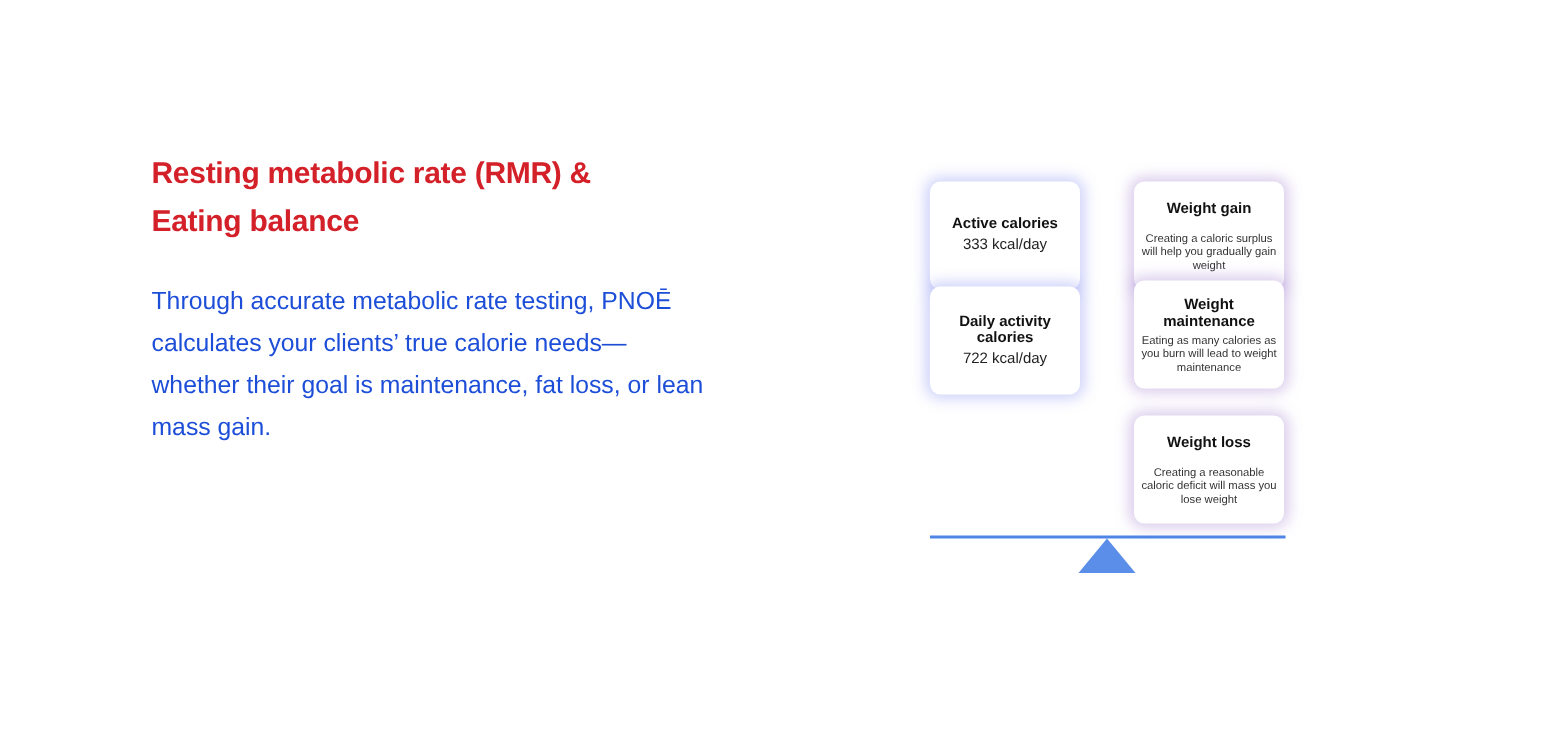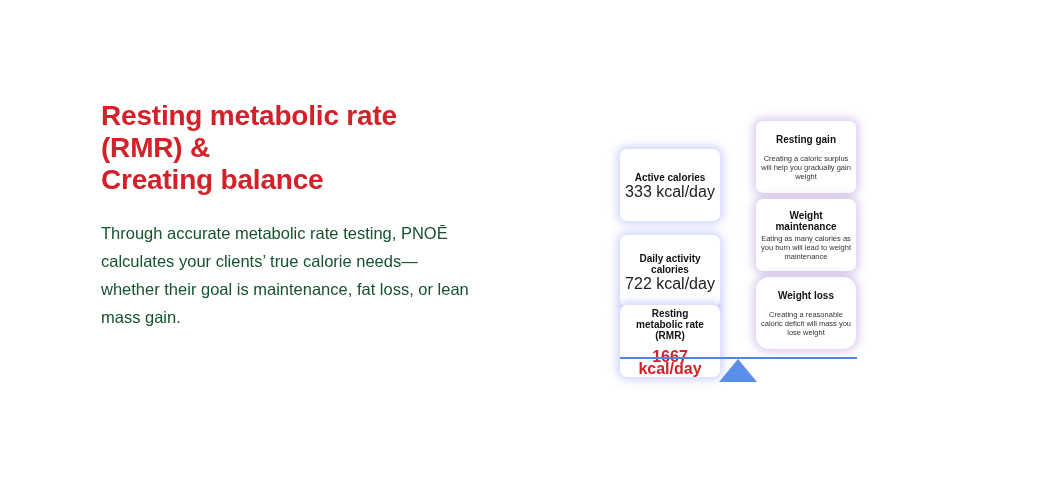--- a/index.html
+++ b/index.html
@@ -17,27 +17,27 @@
     }
     .text-col {
       position: absolute;
       left: 101px;
       top: 100px;
       width: 380px;
     }
     .title {
       color: #d42028;
       font-weight: bold;
-      font-size: 28px;
+      font-size: 20px;
       line-height: 32px;
       letter-spacing: -0.2px;
     }
     .body-text {
       margin-top: 23px;
-      color: #14532d;
+      color: #1d4ed8;
       font-size: 16.5px;
       line-height: 28px;
       width: 370px;
     }
     .diagram {
       position: absolute;
       left: 0;
       top: 0;
       width: 1043px;
       height: 490px;
@@ -49,33 +49,32 @@
       display: flex;
       flex-direction: column;
       align-items: center;
       justify-content: center;
       text-align: center;
       color: #111;
     }
     .card.left {
       width: 100px;
       box-shadow: 0 0 9px 3px rgba(120, 130, 240, 0.35);
-      margin-top: 28px;
     }
     .card.right {
       width: 100px;
       box-shadow: 0 0 9px 3px rgba(150, 110, 200, 0.35);
     }
     .card-title {
       font-weight: bold;
       font-size: 10px;
       line-height: 11px;
     }
     .card-value {
-      font-size: 16px;
+      font-size: 10px;
       line-height: 12px;
       margin-top: 3px;
       color: #222;
     }
     .card-value.red {
       color: #d42028;
       font-weight: bold;
       margin-top: 10px;
     }
     .card-desc {
@@ -106,53 +105,49 @@
     }
   </style>
 </head>
 <body>
 
 <div class="page">
 
   <div class="text-col">
     <h2 class="title">
       <span>Resting metabolic rate (RMR) &amp;</span><br>
-      <span>Creating balance</span>
+      <span>Eating balance</span>
     </h2>
     <p class="body-text">Through accurate metabolic rate testing, PNOĒ calculates your clients’ true calorie needs—whether their goal is maintenance, fat loss, or lean mass gain.</p>
   </div>
 
   <div class="diagram">
 
     <div class="card left" style="left:620px; top:121px; height:72px;">
       <div class="card-title">Active calories</div>
       <div class="card-value">333 kcal/day</div>
     </div>
 
-    <div class="card left" style="left:620px; top:207px; height:72px;">
+    <div class="card left" style="left:620px; top:191px; height:72px;">
       <div class="card-title" style="width:80px;">Daily activity calories</div>
       <div class="card-value">722 kcal/day</div>
     </div>
 
-    <div class="card left" style="left:620px; top:277px; height:72px;">
-      <div class="card-title" style="width:82px;">Resting metabolic rate (RMR)</div>
-      <div class="card-value red">1667 kcal/day</div>
-    </div>
 
     <div class="card right" style="left:756px; top:121px; height:72px;">
-      <div class="card-title">Resting gain</div>
+      <div class="card-title">Weight gain</div>
       <div class="card-desc">Creating a caloric surplus will help you gradually gain weight</div>
     </div>
 
-    <div class="card right" style="left:756px; top:199px; height:72px;">
+    <div class="card right" style="left:756px; top:187px; height:72px;">
       <div class="card-title" style="width:70px;">Weight maintenance</div>
       <div class="card-desc tight">Eating as many calories as you burn will lead to weight maintenance</div>
     </div>
 
-    <div class="card right" style="left:756px; top:277px; height:72px;border-radius:13px;">
+    <div class="card right" style="left:756px; top:277px; height:72px;">
       <div class="card-title">Weight loss</div>
       <div class="card-desc">Creating a reasonable caloric deficit will mass you lose weight</div>
     </div>
 
     <div class="beam"></div>
     <div class="fulcrum"></div>
   </div>
 </div>
 
 </body></html>

